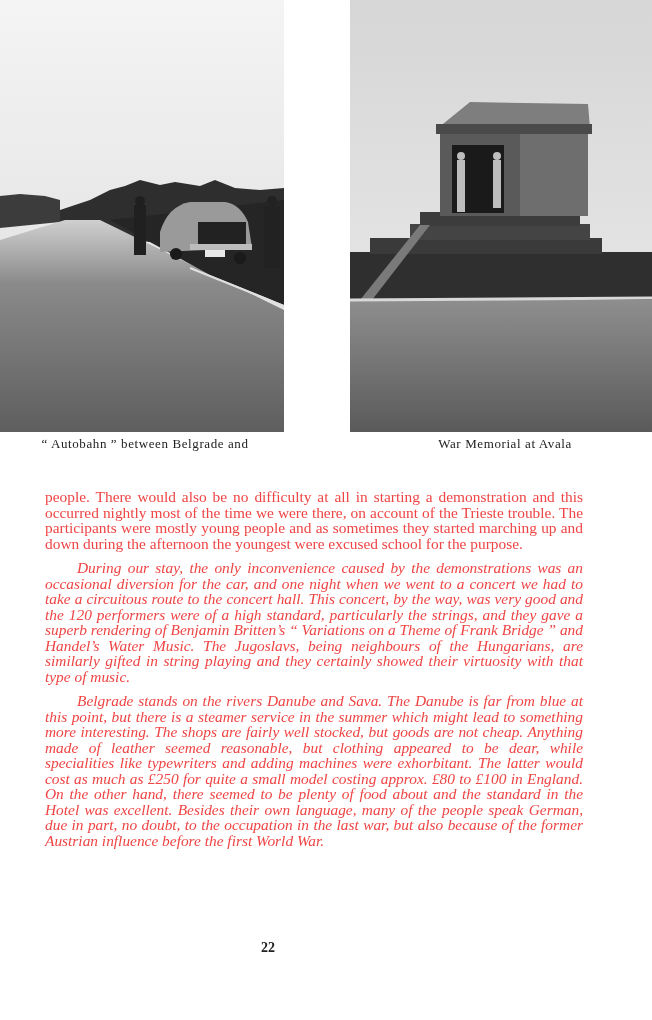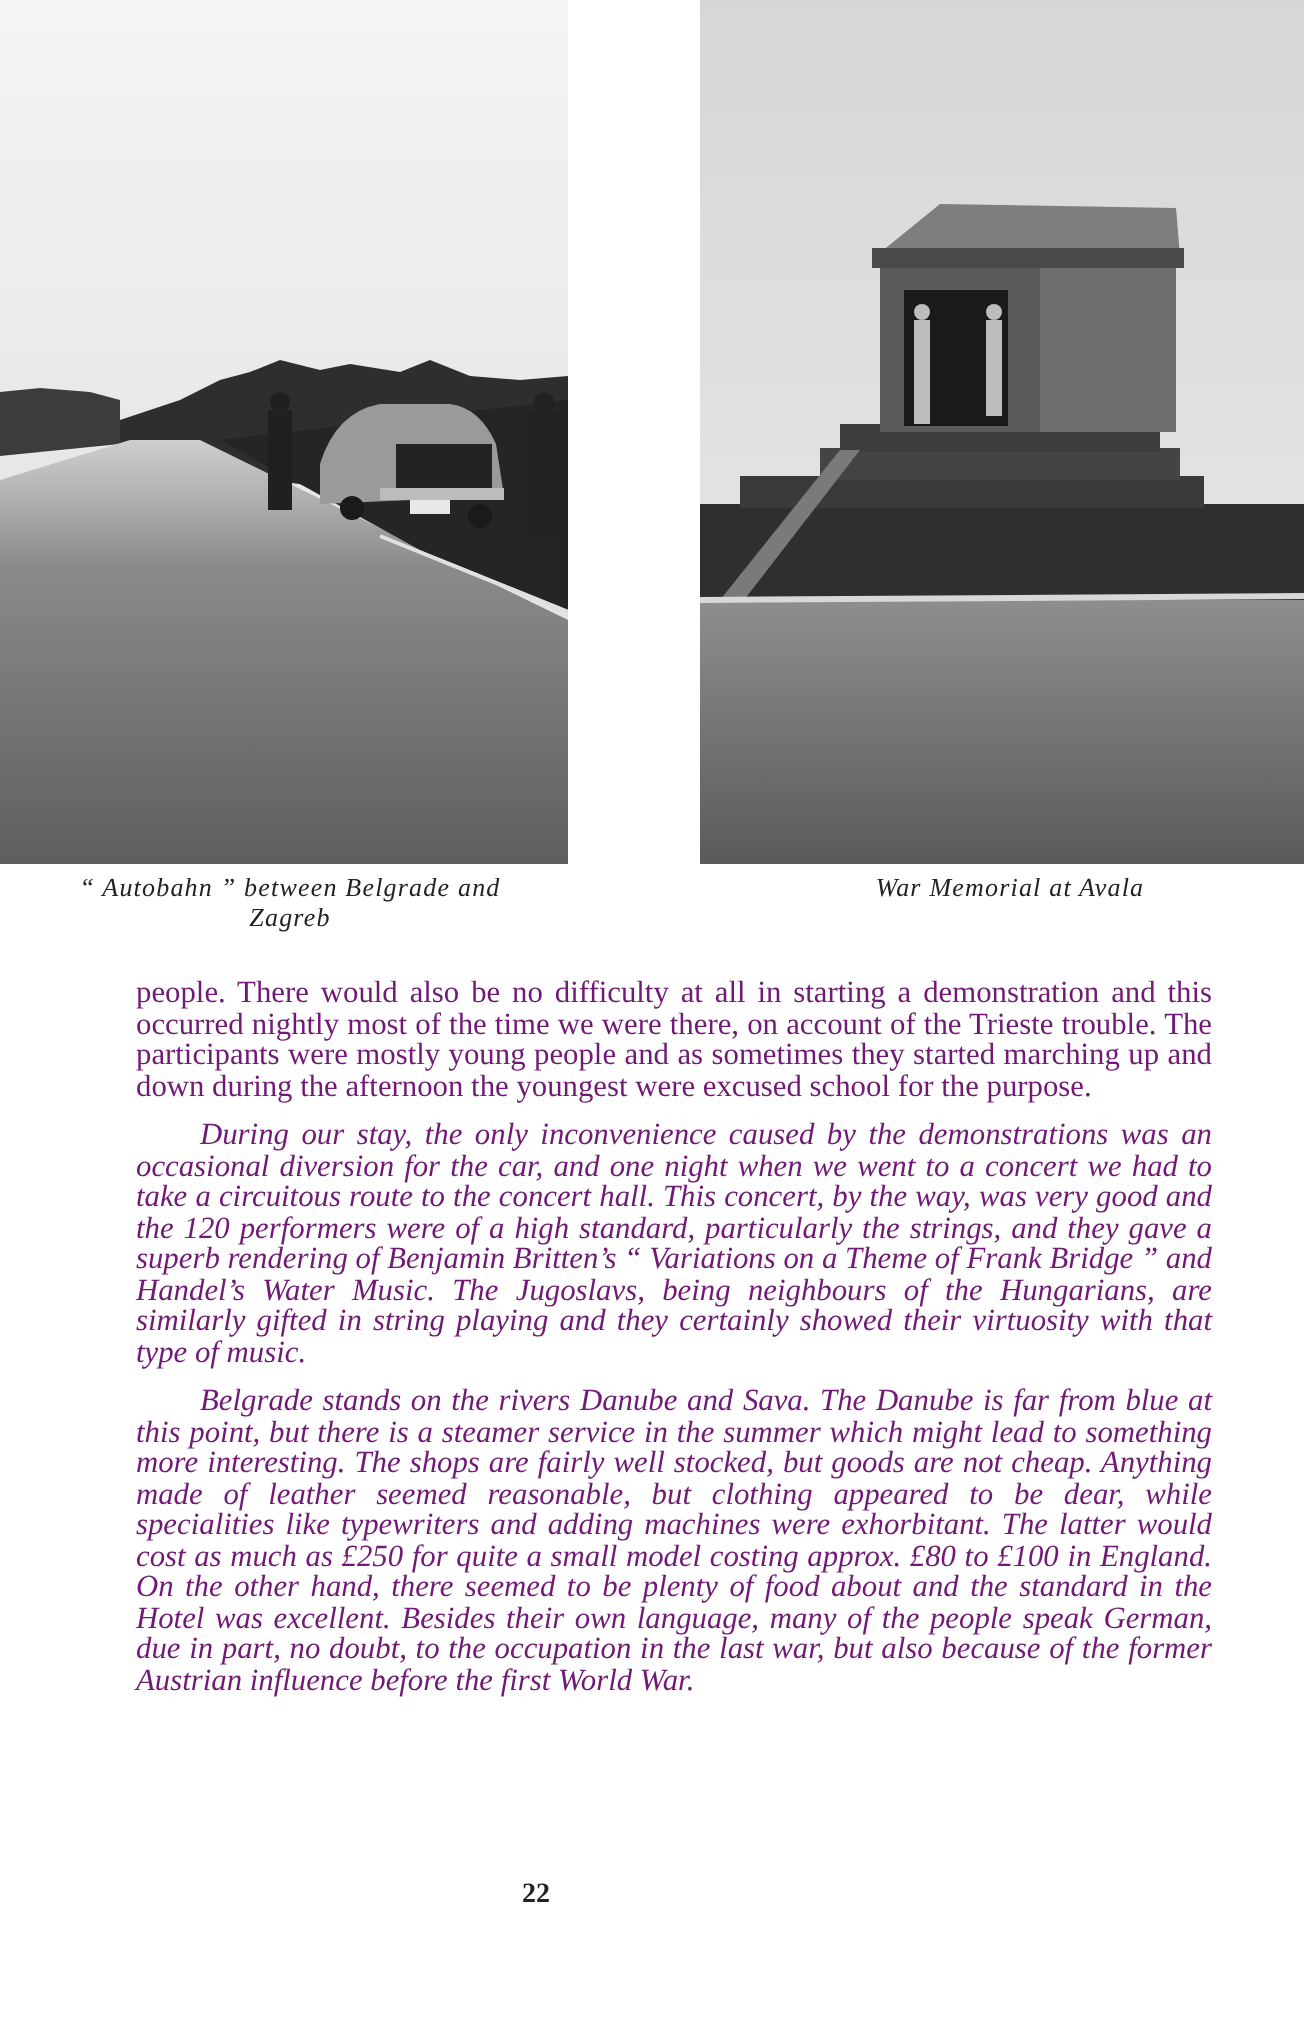--- a/index.html
+++ b/index.html
@@ -4,28 +4,28 @@
 <style>
   html, body { margin: 0; padding: 0; }
   body {
     width: 652px; height: 1020px; background: #ffffff; position: relative; overflow: hidden;
     font-family: "Liberation Serif", "DejaVu Serif", serif; color: #1a1a1a;
   }
   .photo { position: absolute; overflow: hidden; }
   #photo-left { left: 0; top: 0; width: 284px; height: 432px; }
   #photo-right { left: 350px; top: 0; width: 302px; height: 432px; }
   .caption {
-    position: absolute; font-style: italic; font-size: 13px; line-height: 15px;
+    position: absolute; font-size: 13px; line-height: 15px;
     text-align: center; letter-spacing: 0.6px; color: #222;
   }
   #caption-left { left: 20px; top: 436px; width: 250px; }
   #caption-right { left: 400px; top: 436px; width: 210px; }
   .body-text {
-    position: absolute; left: 68px; top: 489px; width: 538px;
-    font-size: 15.4px; line-height: 15.5px; text-align: justify; color: #701a75;
+    position: absolute; left: 45px; top: 489px; width: 538px;
+    font-size: 15.4px; line-height: 15.5px; text-align: justify; color: #ef4444;
   }
   .body-text p { margin: 0 0 9px 0; }
   .body-text p.indent { text-indent: 32px; font-style: italic; }
   .page-number {
     position: absolute; left: 0; width: 536px; top: 940px; text-align: center;
     font-size: 14px; font-weight: bold; color: #222;
   }
 </style>
 </head>
 <body>
@@ -103,21 +103,20 @@
     <circle cx="111" cy="156" r="4" fill="#bdbdbd"></circle>
     <rect x="143" y="160" width="8" height="48" fill="#bdbdbd"></rect>
     <circle cx="147" cy="156" r="4" fill="#bdbdbd"></circle>
 
     <path d="M0 300 L302 298" stroke="#d8d8d8" stroke-width="3" fill="none"></path>
   </svg>
 </div>
 
 <div class="caption" id="caption-left">
   <div>“ Autobahn ”  between  Belgrade  and</div>
-  <div>Zagreb</div>
 </div>
 
 <div class="caption" id="caption-right">War  Memorial  at  Avala</div>
 
 <div class="body-text">
   <p>people. There would also be no difficulty at all in starting a demonstration and this occurred nightly most of the time we were there, on account of the Trieste trouble. The participants were mostly young people and as sometimes they started marching up and down during the afternoon the youngest were excused school for the purpose.</p>
   <p class="indent">During our stay, the only inconvenience caused by the demonstrations was an occasional diversion for the car, and one night when we went to a concert we had to take a circuitous route to the concert hall. This concert, by the way, was very good and the 120 performers were of a high standard, particularly the strings, and they gave a superb rendering of Benjamin Britten’s “ Variations on a Theme of Frank Bridge ” and Handel’s Water Music. The Jugoslavs, being neighbours of the Hungarians, are similarly gifted in string playing and they certainly showed their virtuosity with that type of music.</p>
   <p class="indent">Belgrade stands on the rivers Danube and Sava. The Danube is far from blue at this point, but there is a steamer service in the summer which might lead to something more interesting. The shops are fairly well stocked, but goods are not cheap. Anything made of leather seemed reasonable, but clothing appeared to be dear, while specialities like typewriters and adding machines were exhorbitant. The latter would cost as much as £250 for quite a small model costing approx. £80 to £100 in England. On the other hand, there seemed to be plenty of food about and the standard in the Hotel was excellent. Besides their own language, many of the people speak German, due in part, no doubt, to the occupation in the last war, but also because of the former Austrian influence before the first World War.</p>
 </div>
 

